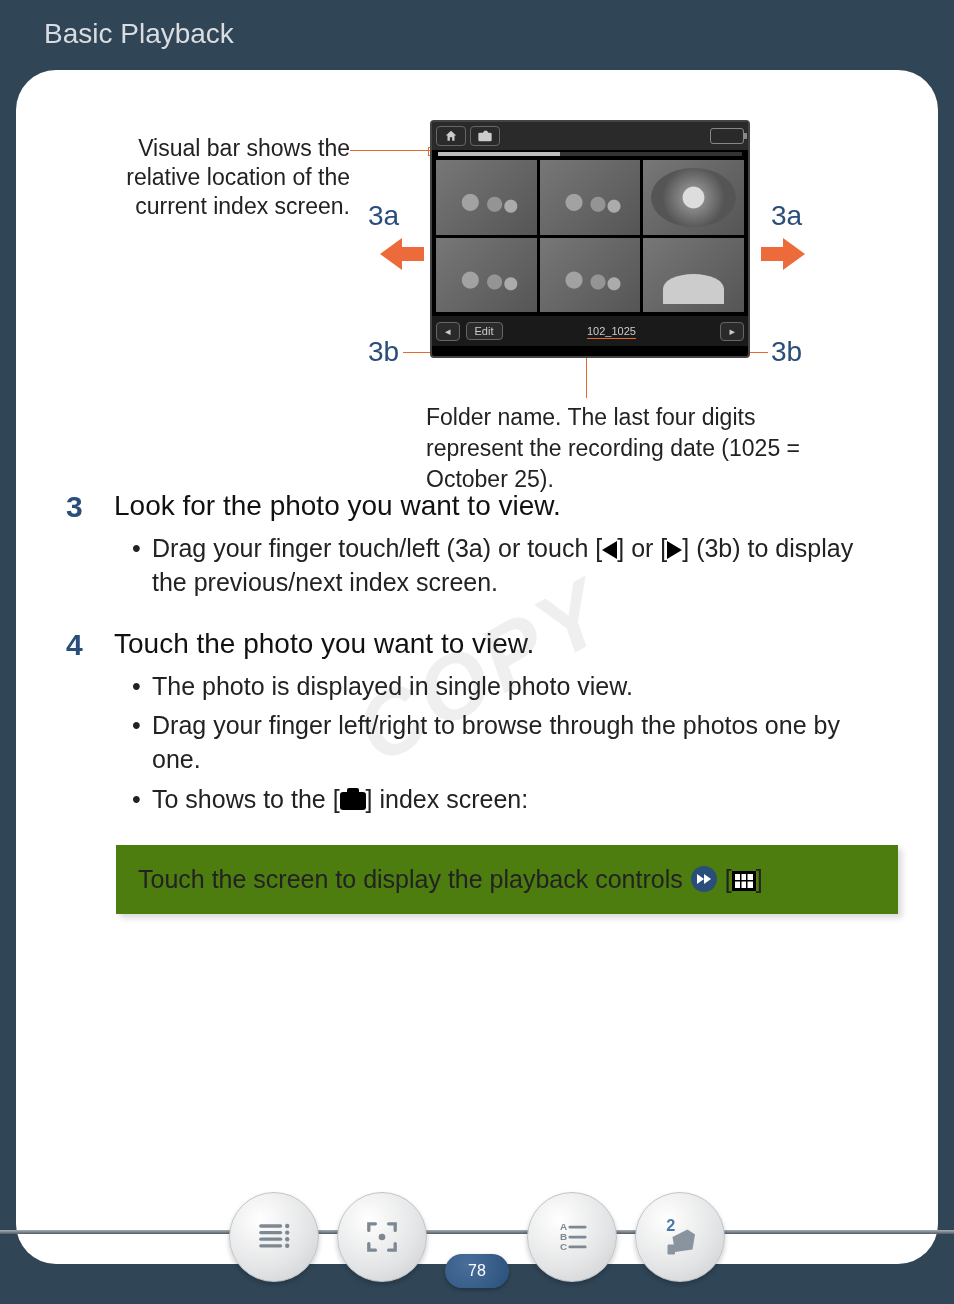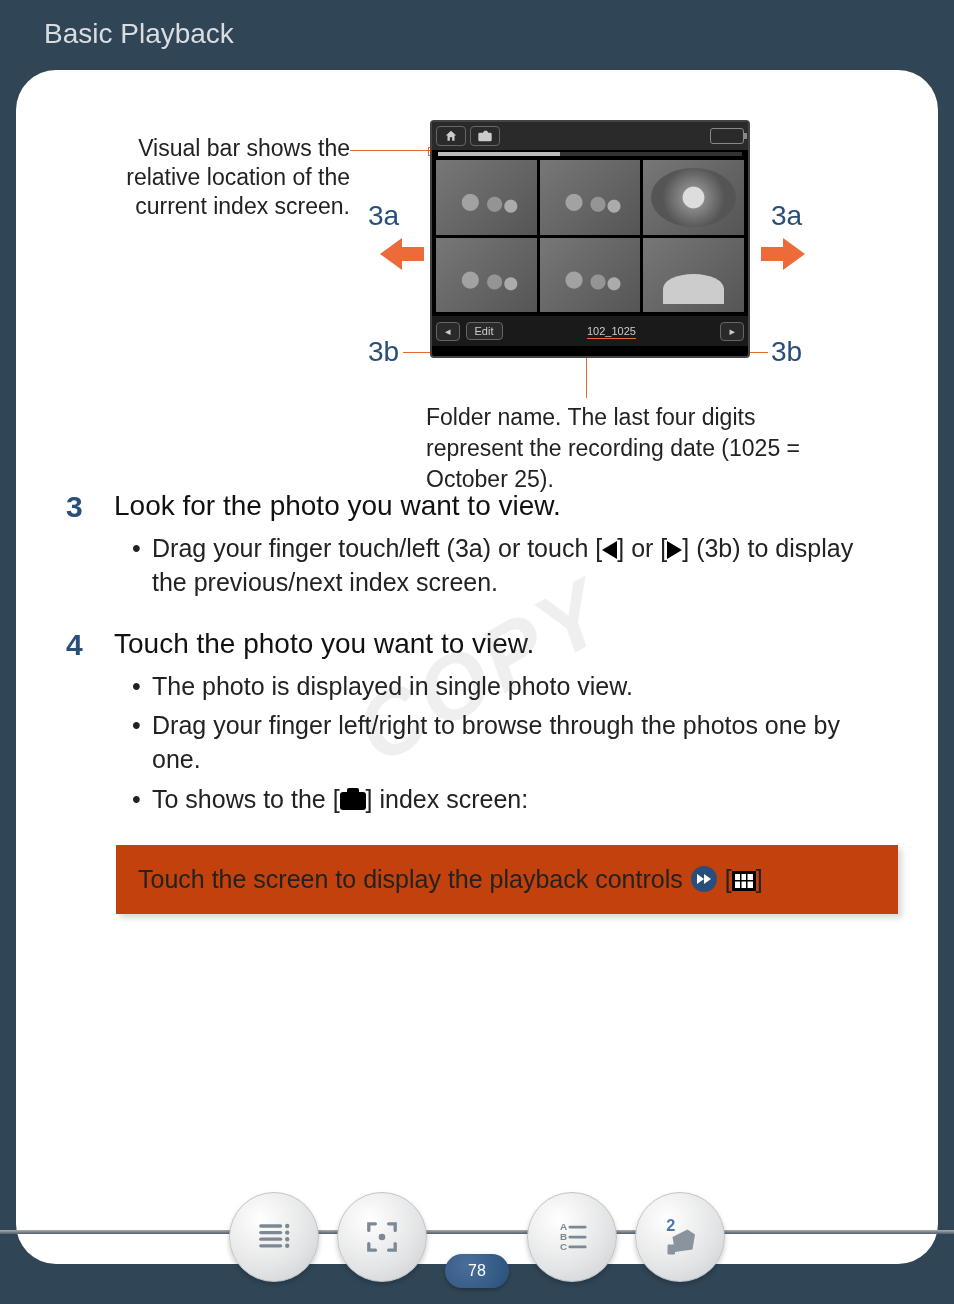--- a/index.html
+++ b/index.html
@@ -306,21 +306,21 @@
     position: absolute;
     top: -4px;
     left: 7px;
     width: 12px;
     height: 6px;
     background: #000;
     border-radius: 2px 2px 0 0;
   }
   .grey-box {
     margin: 4px 0 0 60px;
-    background: #c2410c;
+    background: #4d7c0f;
     padding: 20px 22px;
     font-size: 25px;
     color: #222;
     box-shadow: 4px 4px 6px rgba(0,0,0,0.15);
     display: flex;
     align-items: center;
     gap: 8px;
   }
   .then-icon {
     display: inline-block;

